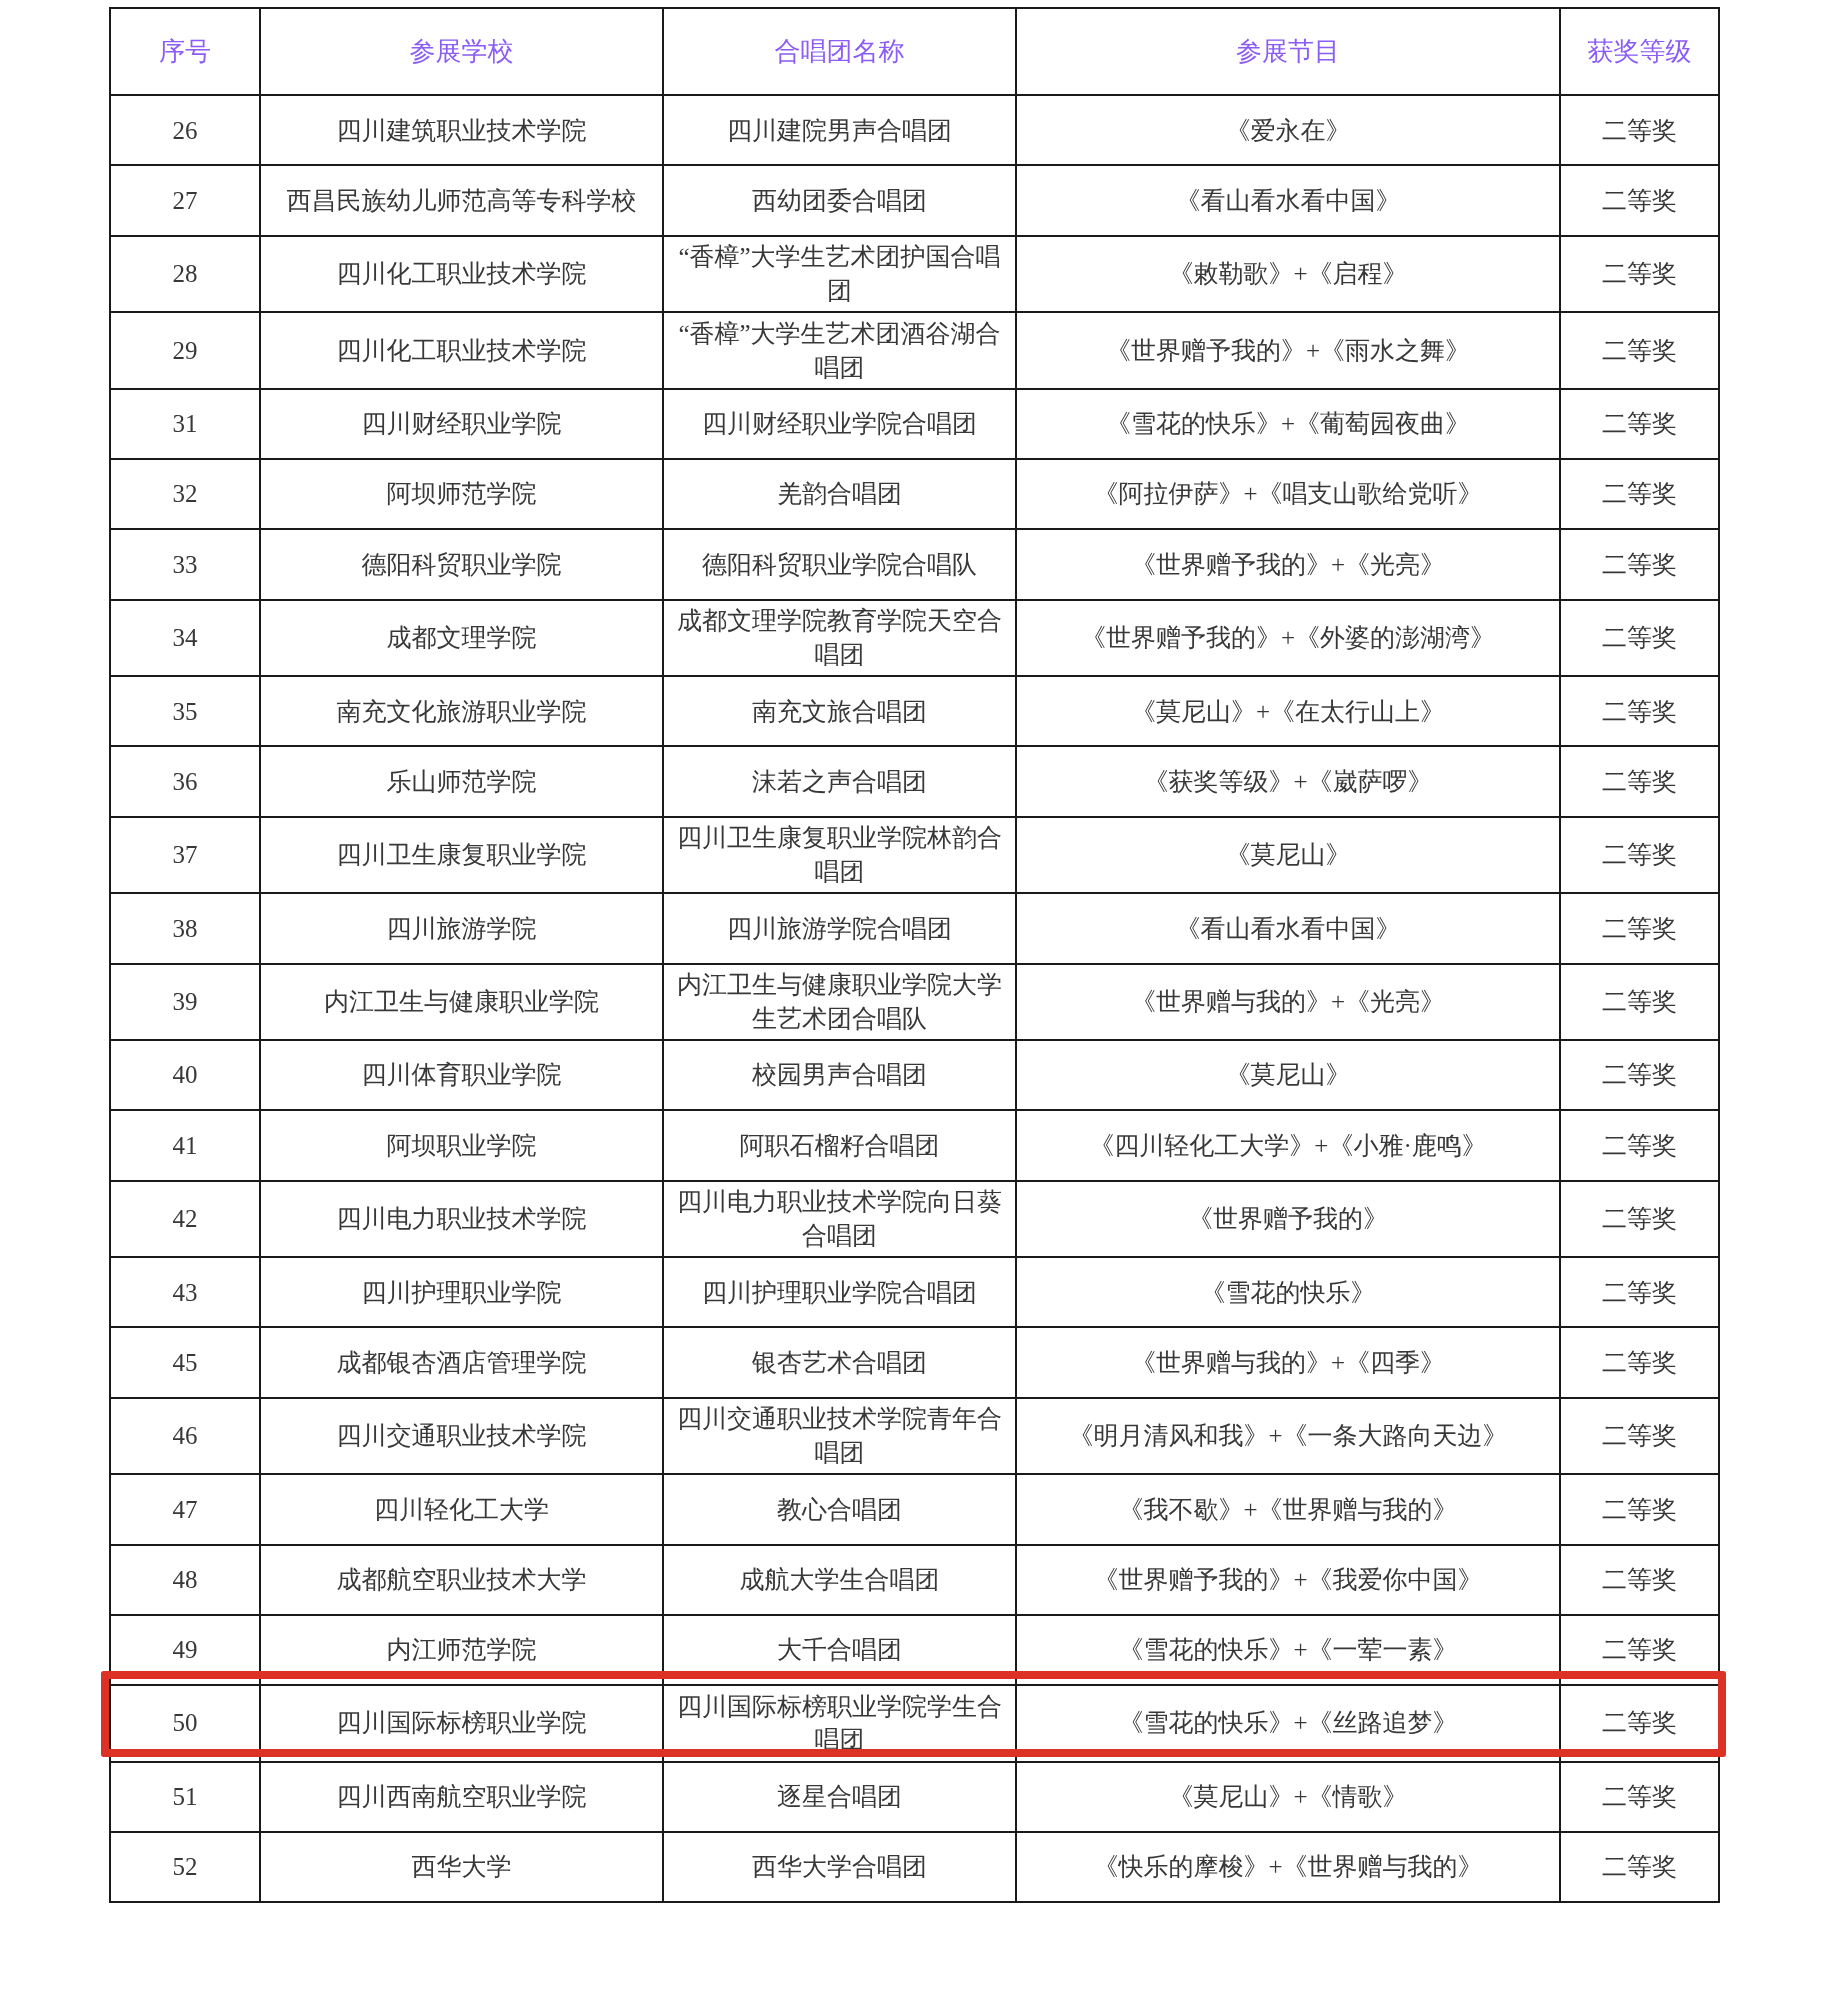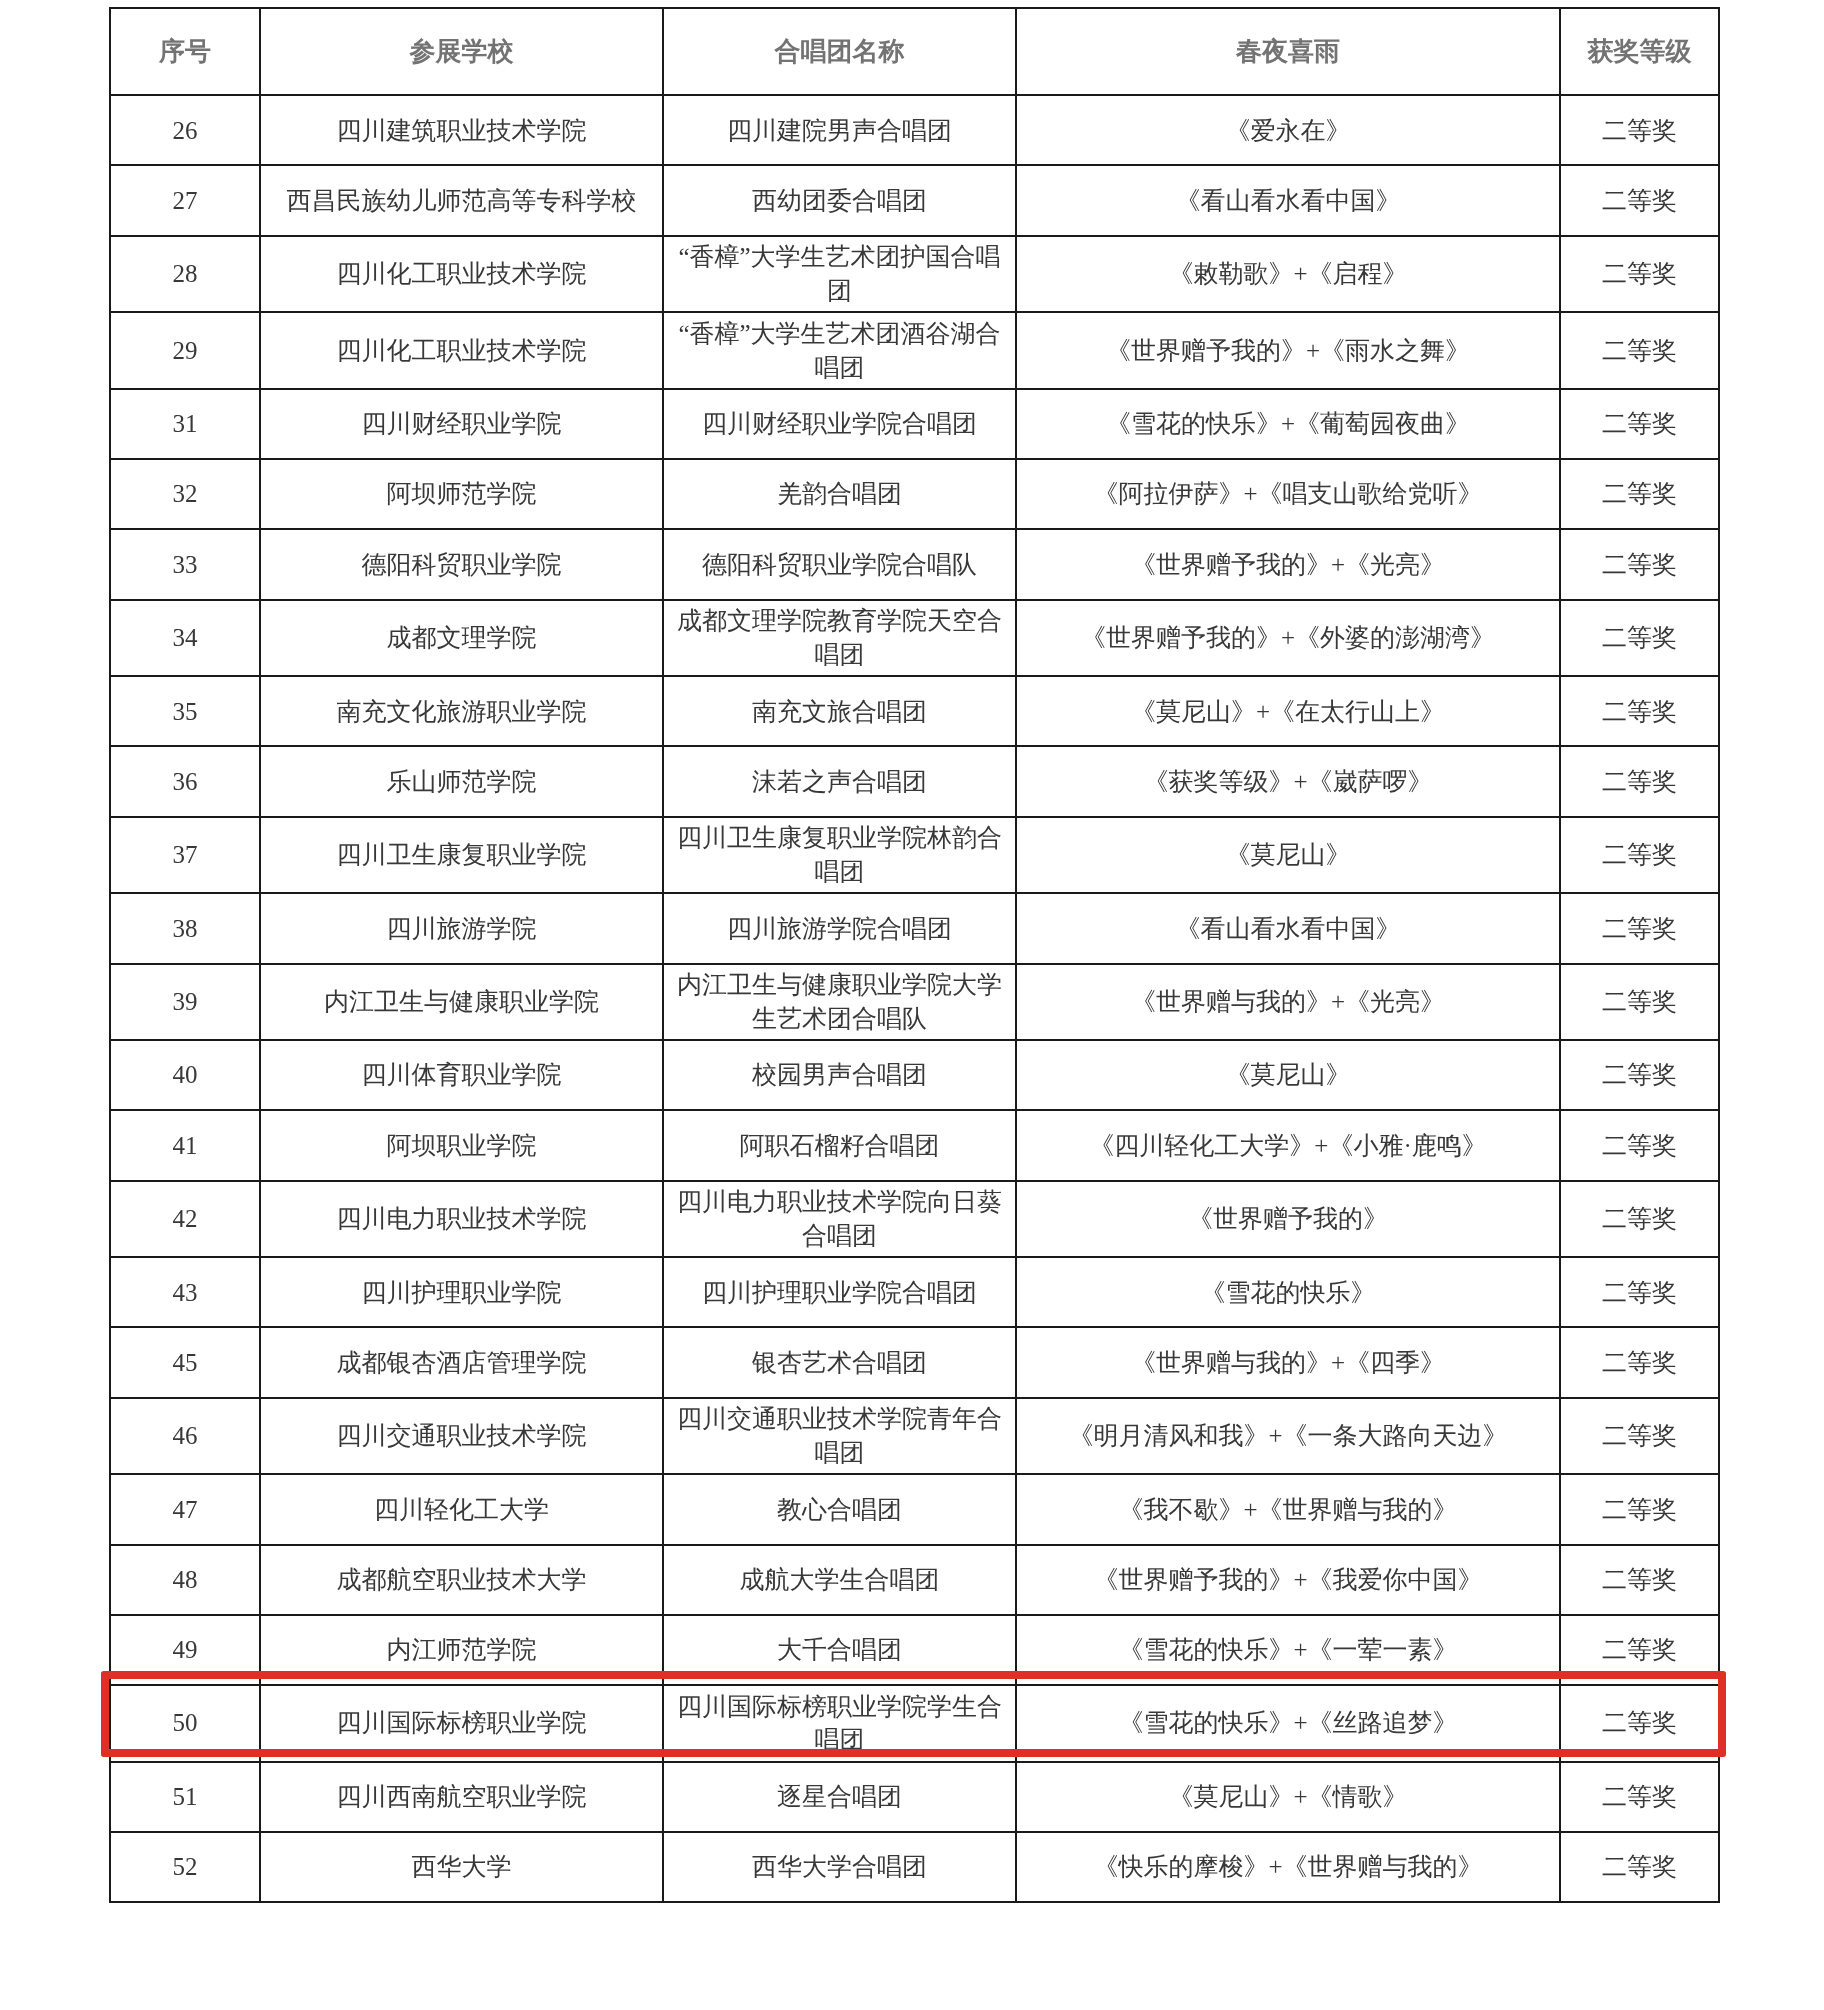--- a/index.html
+++ b/index.html
@@ -25,23 +25,23 @@
     border: 2.2px solid #1a1a1a;
     text-align: center;
     vertical-align: middle;
     padding: 3.6px 9px;
     font-size: 25px;
     line-height: 1.35;
     word-break: break-all;
   }
   th {
     height: 78px;
-    font-weight: bold;
+    font-weight: normal;
     font-size: 26px;
-    color: #737373;
+    color: #8b5cf6;
   }
   td { height: 61px; color: #383838; }
   .hl-box {
     position: absolute;
     border: 8px solid #dd3126;
     border-radius: 2.7px;
     box-sizing: border-box;
     pointer-events: none;
     z-index: 5;
   }
@@ -56,21 +56,21 @@
       <col style="width:403px">
       <col style="width:353px">
       <col style="width:544px">
       <col style="width:159px">
     </colgroup>
     <thead>
       <tr>
         <th>序号</th>
         <th>参展学校</th>
         <th>合唱团名称</th>
-        <th>春夜喜雨</th>
+        <th>参展节目</th>
         <th>获奖等级</th>
       </tr>
     </thead>
     <tbody>
         <tr>
           <td>26</td>
           <td>四川建筑职业技术学院</td>
           <td>四川建院男声合唱团</td>
           <td>《爱永在》</td>
           <td>二等奖</td>

